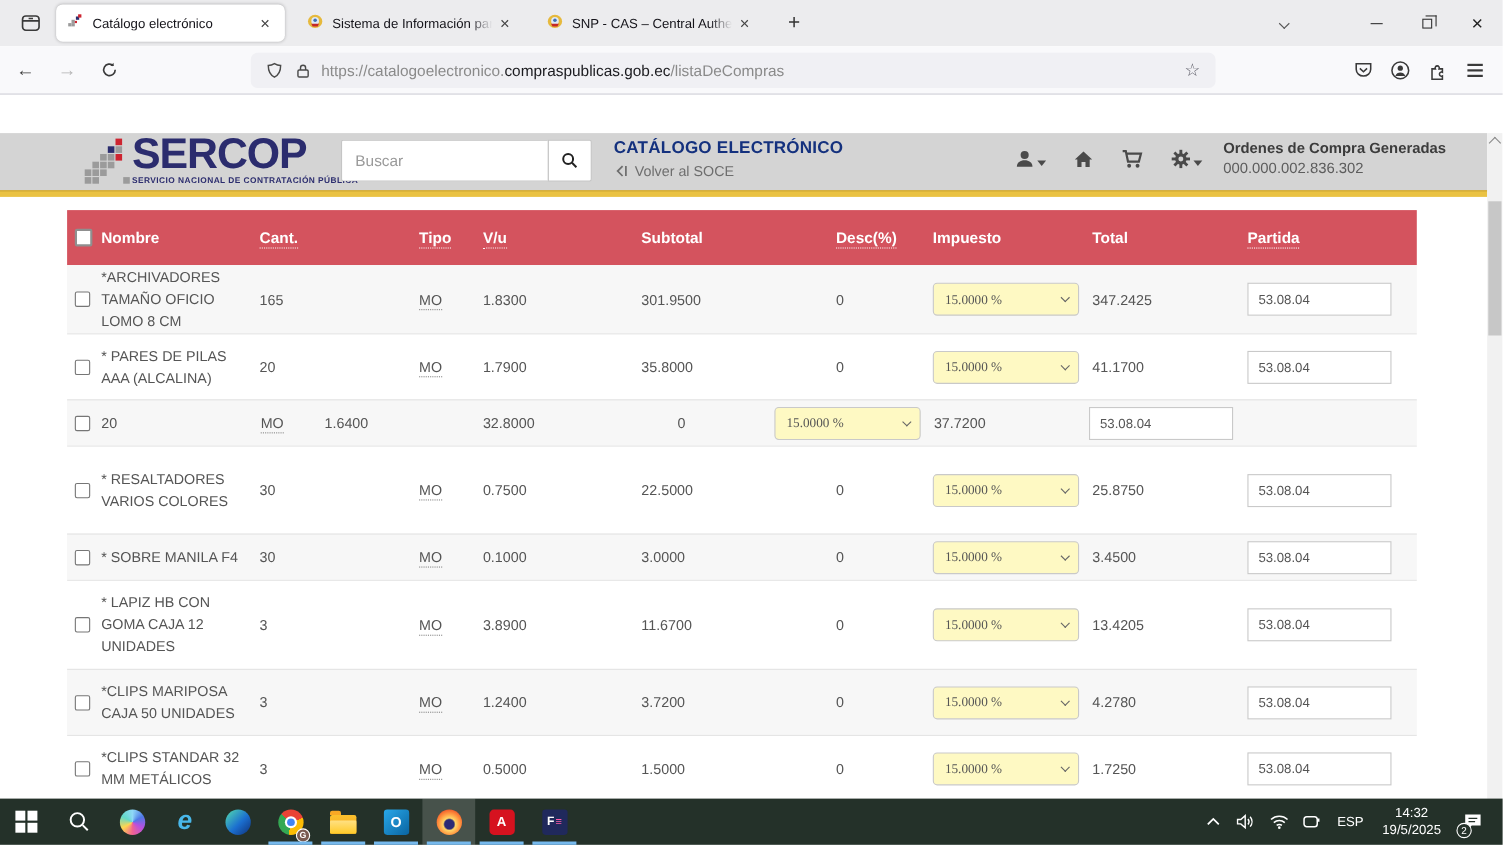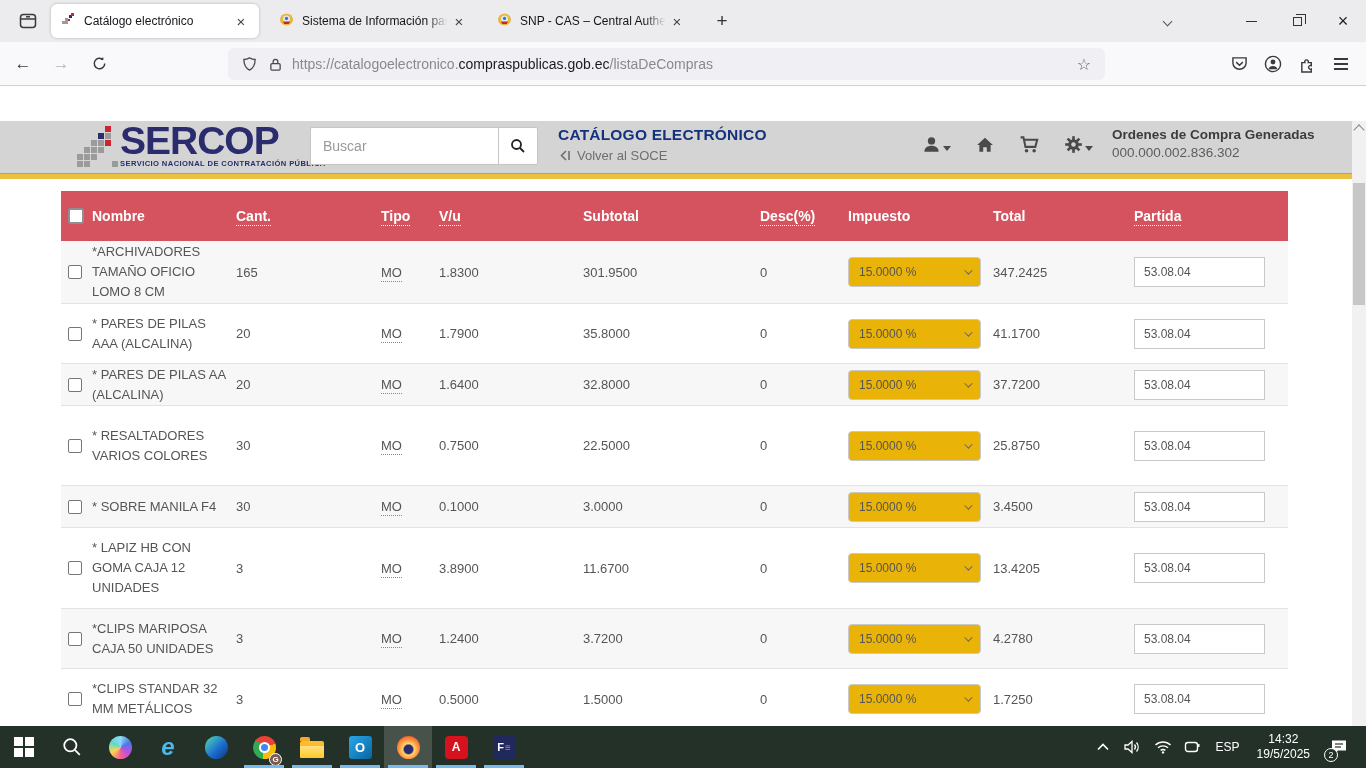--- a/index.html
+++ b/index.html
@@ -92,21 +92,21 @@
   .c-tipo { width:58px; }
   .c-vu { width:144px; }
   .c-subtotal { width:141px; }
   .c-desc { width:124px;padding-left:36px; }
   .c-impuesto { width:145px; }
   .c-total { width:141px; }
   .c-partida { flex:1; }
   .cb { display:inline-block; width:14px; height:14px; background:#fff; border:1px solid #767676; border-radius:2px; }
   .cb.head { width:16px; height:16px; border:2px solid #8f8f8f; border-radius:2px; }
   .abbr { border-bottom:1px dotted #888; padding-bottom:1px; }
-  .selbox { display:inline-flex; align-items:center; justify-content:space-between; width:133px; height:30px; background:#eab308; border:1px solid #c9c9c9; border-radius:4px; padding:0 10px; font-size:12px; color:#555; }
+  .selbox { display:inline-flex; align-items:center; justify-content:space-between; width:133px; height:30px; background:#fef9c3; border:1px solid #c9c9c9; border-radius:4px; padding:0 10px; font-size:12px; color:#555;font-family:Liberation Serif, serif; }
   .selbox .chev { width:6px; height:6px; border-color:#666; transform:rotate(45deg) translateY(-2px); }
   .partida { width:131px; height:30px; border:1px solid #c9c9c9; border-radius:0; padding:0 9px; font-size:12px; color:#555; background:#fff; outline:none; font-family:"Liberation Sans",sans-serif; }
 
   
   .taskbar { position:absolute; left:0; top:726px; width:1366px; height:42px; background:#243129; display:flex; align-items:stretch; }
   .tcell { width:48px; display:flex; align-items:center; justify-content:center; position:relative; }
   .tcell.running::after { content:""; position:absolute; bottom:0; left:4px; right:4px; height:3px; background:#76b9ed; }
   .tcell.activeapp { background:rgba(255,255,255,.16); }
   .winlogo { display:grid; grid-template-columns:9px 9px; grid-template-rows:9px 9px; gap:1.5px; transform:rotate(0deg); }
   .winlogo i { background:#fff; }
@@ -411,21 +411,20 @@
               <span class="selval">15.0000 %</span>
               <i class="chev"></i>
             </span></div>
           <div class="td c-total">41.1700</div>
           <div class="td c-partida"><input class="partida" value="53.08.04" style=""></div>
         </div>
         <div class="trow">
           <div class="td c-check">
             <span class="cb"></span>
           </div>
-          <div class="td c-nombre">* PARES DE PILAS AA (ALCALINA)</div>
           <div class="td c-cant">20</div>
           <div class="td c-tipo"><span class="abbr">MO</span></div>
           <div class="td c-vu">1.6400</div>
           <div class="td c-subtotal">32.8000</div>
           <div class="td c-desc">0</div>
           <div class="td c-impuesto"><span class="selbox">
               <span class="selval">15.0000 %</span>
               <i class="chev"></i>
             </span></div>
           <div class="td c-total">37.7200</div>

